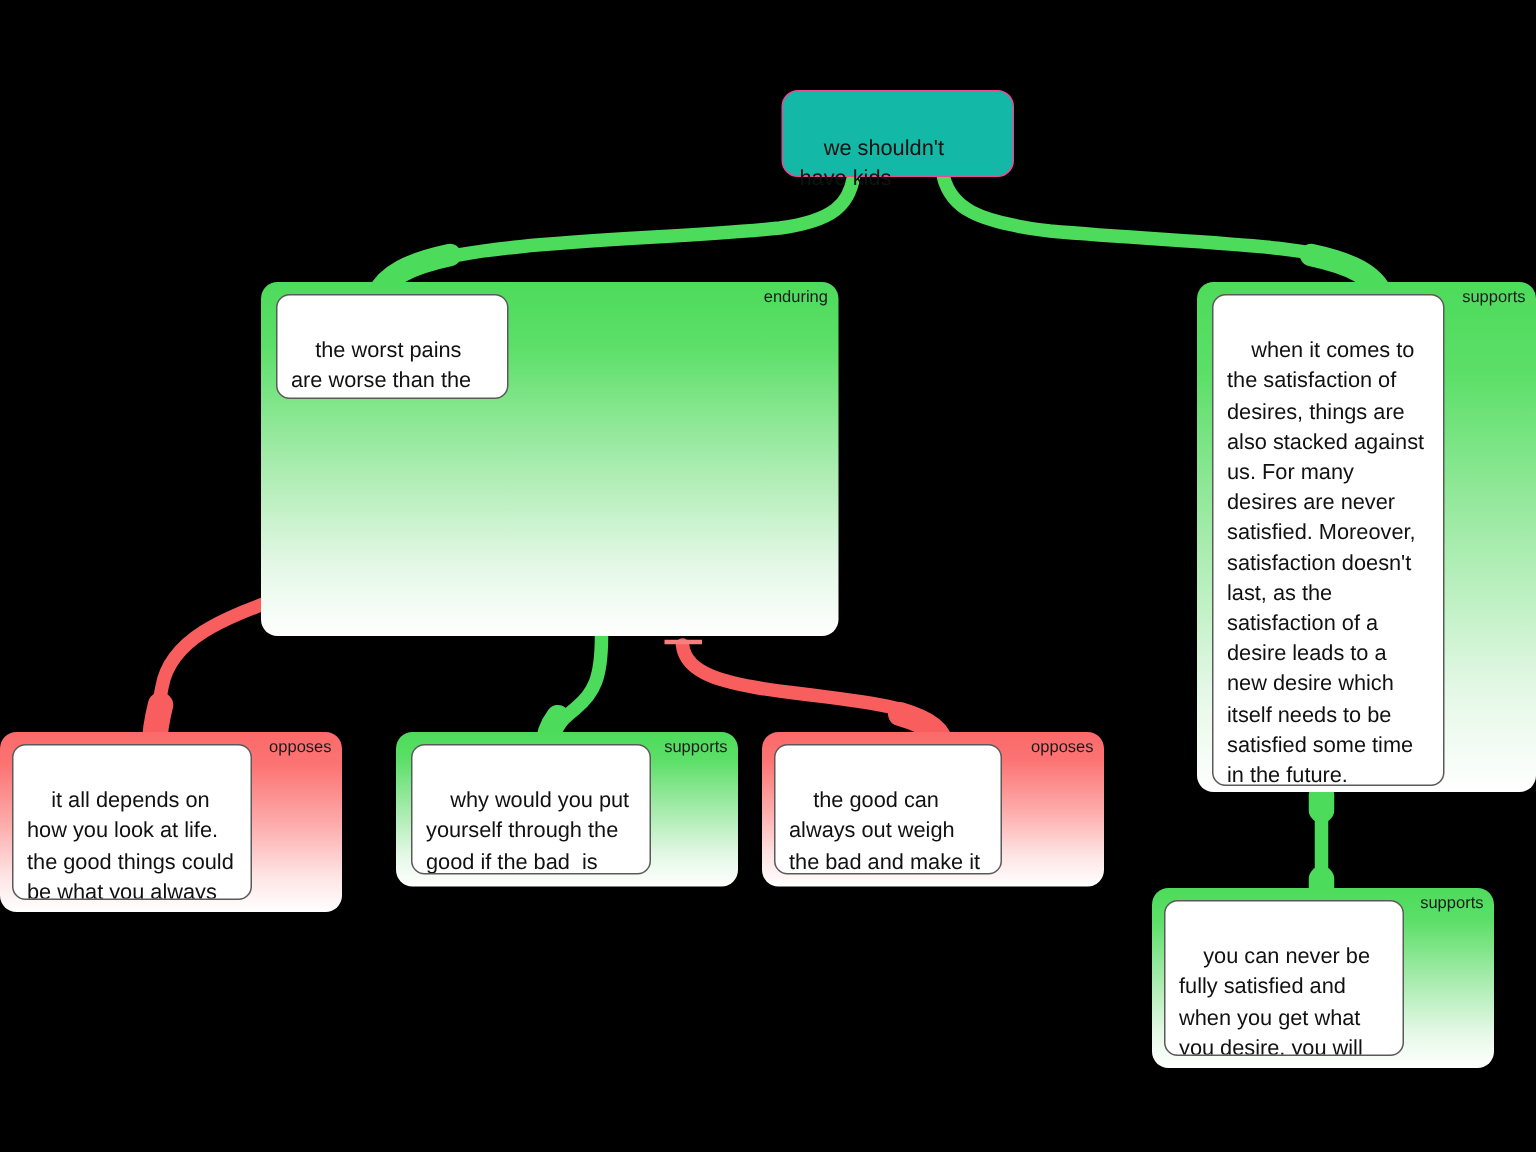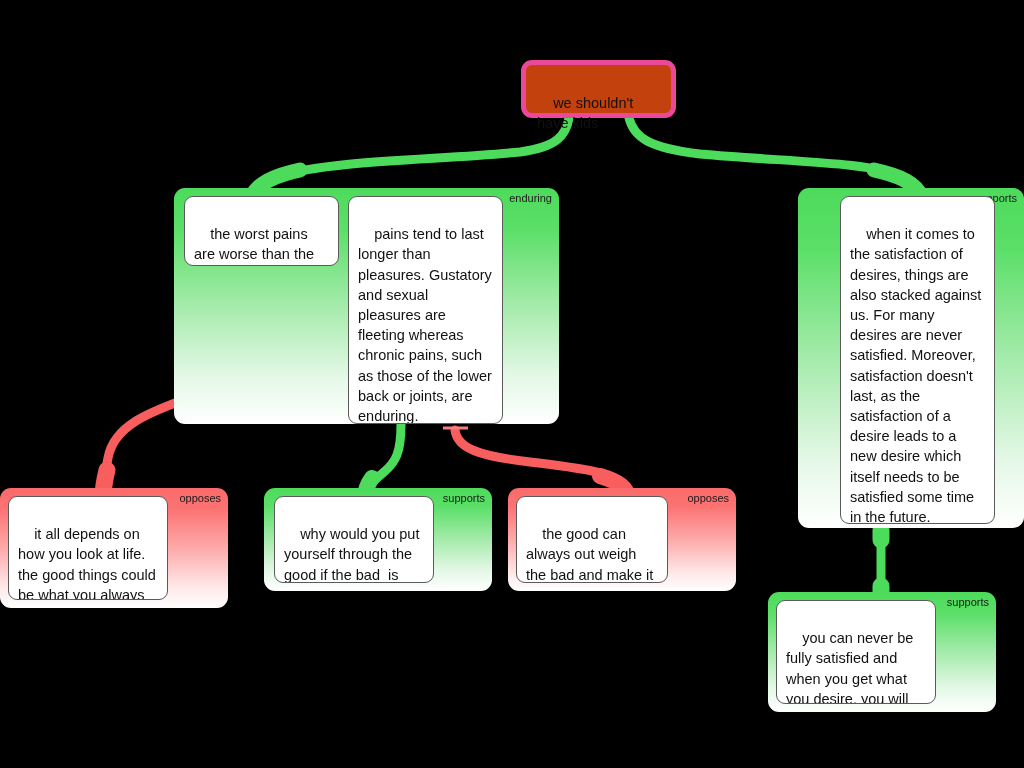--- a/index.html
+++ b/index.html
@@ -46,22 +46,22 @@
     padding: 7px 9px 6px 9px;
     color: #111111;
     font-size: 14.5px;
     line-height: 20.2px;
     white-space: pre-wrap;
     overflow: hidden;
   }
   
   .root-card {
     position: absolute;
-    background: #c2410c;
-    border: 5px solid #ec4899;
+    background: #14b8a6;
+    border: 1px solid #ec4899;
     border-radius: 11px;
     box-sizing: border-box;
     padding: 8px 11px;
     color: #111111;
     font-size: 14.5px;
     line-height: 20.2px;
     white-space: pre-wrap;
   }
   
   .reltag {
@@ -109,28 +109,25 @@
   <div class="root-card" style="left:521px; top:60px; width:155px; height:58px;">
     <span>we shouldn't have kids</span>
   </div>
 
   <div class="panel support" style="left:174px; top:188px; width:385px; height:236px;">
     <span class="reltag">enduring</span>
   </div>
   <div class="card" style="left:184px; top:196px; width:155px; height:70px;">
     <span>the worst pains are worse than the best pleasures are good.</span>
   </div>
-  <div class="card" style="left:348px; top:196px; width:155px; height:228px;">
-    <span>pains tend to last longer than pleasures. Gustatory and sexual pleasures are fleeting whereas chronic pains, such as those of the lower back or joints, are enduring.</span>
-  </div>
 
   <div class="panel support" style="left:798px; top:188px; width:226px; height:340px;">
     <span class="reltag">supports</span>
   </div>
-  <div class="card" style="left:840px; top:196px; width:155px; height:328px;">
+  <div class="card" style="left:808px; top:196px; width:155px; height:328px;">
     <span>when it comes to the satisfaction of desires, things are also stacked against us. For many desires are never satisfied. Moreover, satisfaction doesn't last, as the satisfaction of a desire leads to a new desire which itself needs to be satisfied some time in the future.</span>
   </div>
 
   <div class="panel oppose" style="left:0px; top:488px; width:228px; height:120px;">
     <span class="reltag">opposes</span>
   </div>
   <div class="card" style="left:8px; top:496px; width:160px; height:104px;">
     <span>it all depends on how you look at life. the good things could be what you always wanted</span>
   </div>
 

